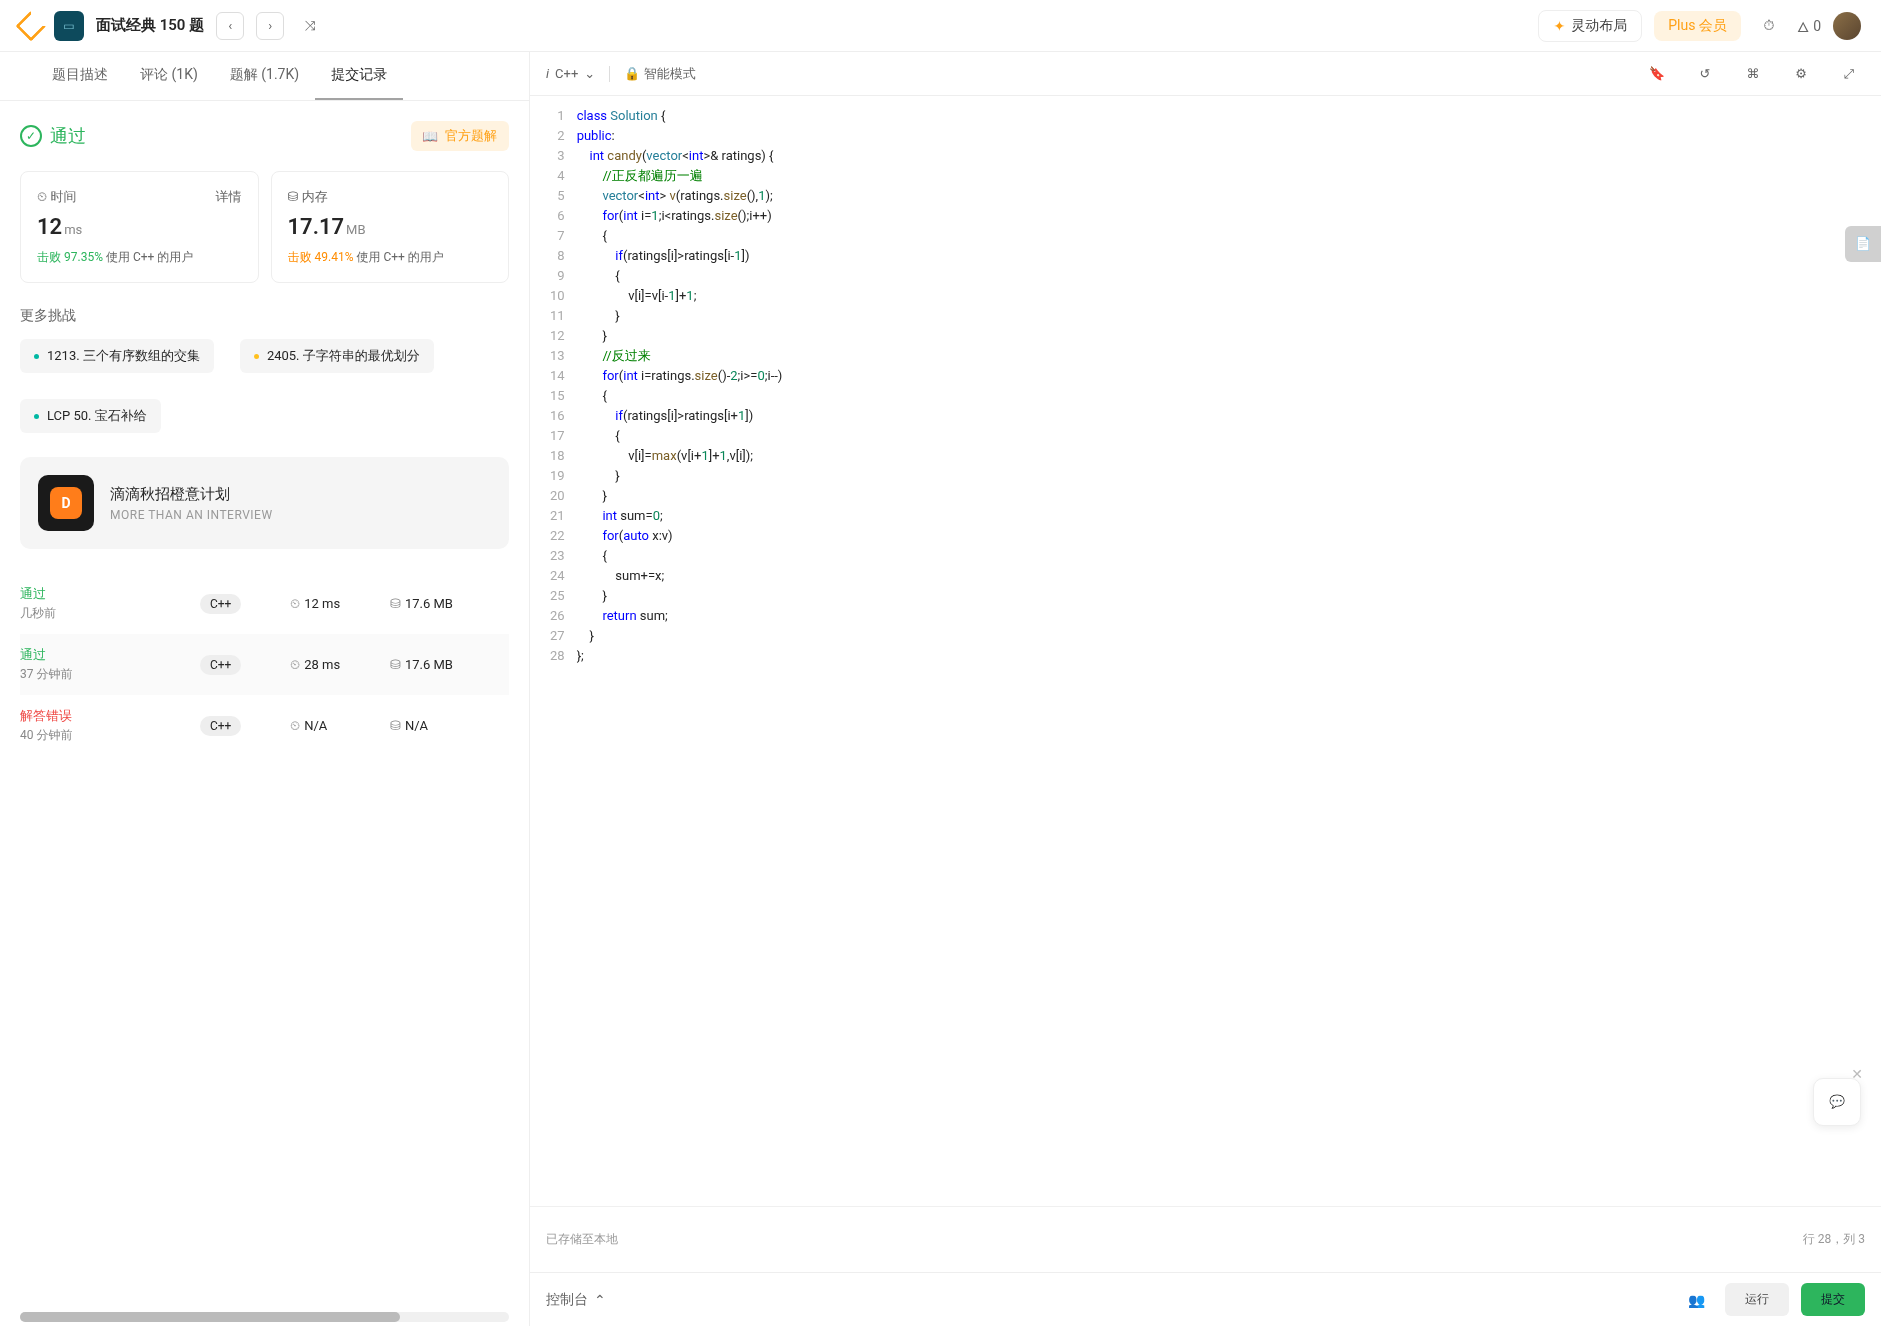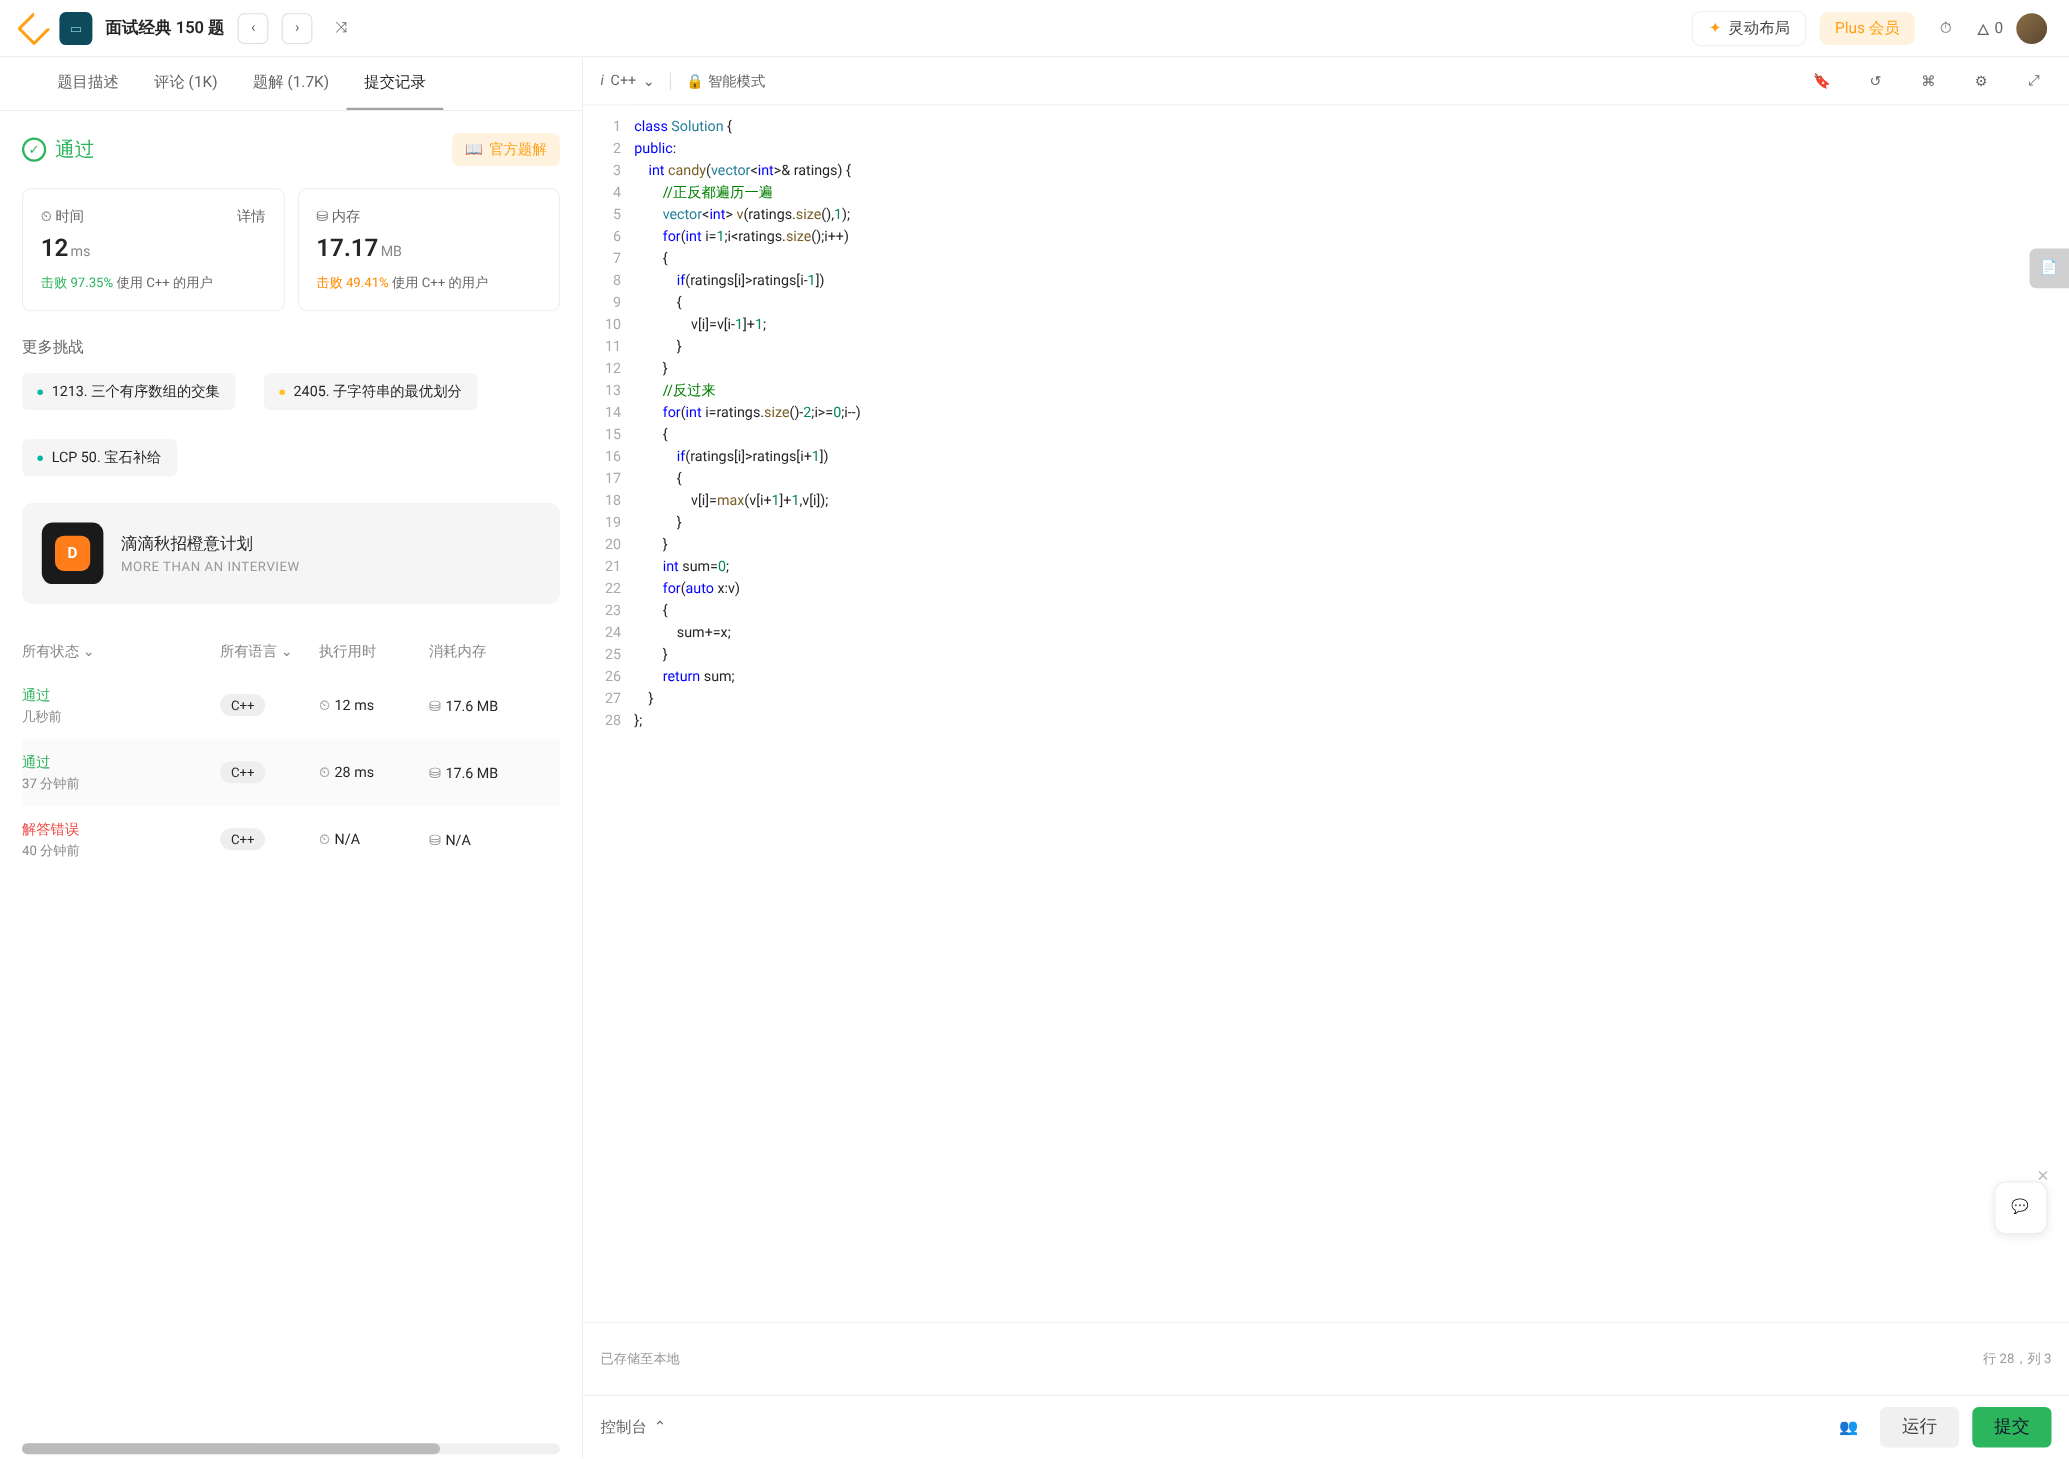--- a/index.html
+++ b/index.html
@@ -63,21 +63,21 @@
 .editor { flex:1; display:flex; font-family:Menlo,Consolas,monospace; font-size:13px; line-height:20px; overflow:auto; position:relative; }
 .gutter { padding:10px 12px 10px 20px; text-align:right; color:#aaa; user-select:none; background:#fff; }
 .code { padding:10px 0; white-space:pre; }
 .kw{color:#0000ff}.cls{color:#267f99}.fn{color:#795e26}.cm{color:#008000}.num{color:#098658}
 .float-tab { position:absolute; right:0; top:130px; width:36px; height:36px; background:#d0d0d0; border-radius:6px 0 0 6px; display:flex; align-items:center; justify-content:center; color:#fff; }
 .chat-fab { position:absolute; right:20px; bottom:80px; width:48px; height:48px; border:1px solid #eee; border-radius:10px; background:#fff; display:flex; align-items:center; justify-content:center; color:#2e7cf6; box-shadow:0 2px 8px rgba(0,0,0,0.08); }
 .chat-close { position:absolute; right:18px; bottom:122px; color:#bbb; font-size:14px; cursor:pointer; }
 .editor-status { display:flex; justify-content:space-between; padding:24px 16px; color:#999; font-size:12px; border-top:1px solid #f0f0f0; }
 .bottom-bar { display:flex; align-items:center; padding:10px 16px; border-top:1px solid #eee; gap:12px; }
 .console-toggle { color:#666; cursor:pointer; display:flex; align-items:center; gap:6px; }
-.btn { padding:8px 20px; border-radius:6px; border:none; cursor:pointer; font-size:16px; }
+.btn { padding:8px 20px; border-radius:6px; border:none; cursor:pointer; font-size:12px; }
 .btn.run { background:#f0f0f0; color:#444; }
 .btn.submit { background:#2db55d; color:#0f172a; }
 .scrollbar-fake { height:10px; background:#f0f0f0; margin:0 20px 4px; border-radius:5px; position:relative; }
 .scrollbar-thumb { position:absolute; left:0; width:380px; height:100%; background:#bbb; border-radius:5px; }
 .sparkle{color:#ffa116}
 </style>
 </head>
 <body>
 
 <div class="app">
@@ -154,26 +154,20 @@
           <div class="promo-icon">
               <div class="promo-inner">D</div>
             </div>
           <div>
             <div class="promo-title">滴滴秋招橙意计划</div>
             <div class="promo-sub">MORE THAN AN INTERVIEW</div>
           </div>
         </div>
 
         <div class="sub-table">
-          <div class="sub-head">
-            <div class="col-status"><span>所有状态</span> ⌄</div>
-            <div class="col-lang"><span>所有语言</span> ⌄</div>
-            <div class="col-time">执行用时</div>
-            <div class="col-mem">消耗内存</div>
-          </div>
           <div id="sub-rows">
               <div class="sub-row">
                 <div class="col-status">
                   <div class="sub-status pass">通过</div>
                   <div class="sub-time">几秒前</div>
                 </div>
   <div class="col-lang"><span class="lang-badge">C++</span></div>
   <div class="col-time"><span class="mini-icon">⏲</span>12 ms</div>
   <div class="col-mem"><span class="mini-icon">⛁</span>17.6 MB</div>
               </div>

